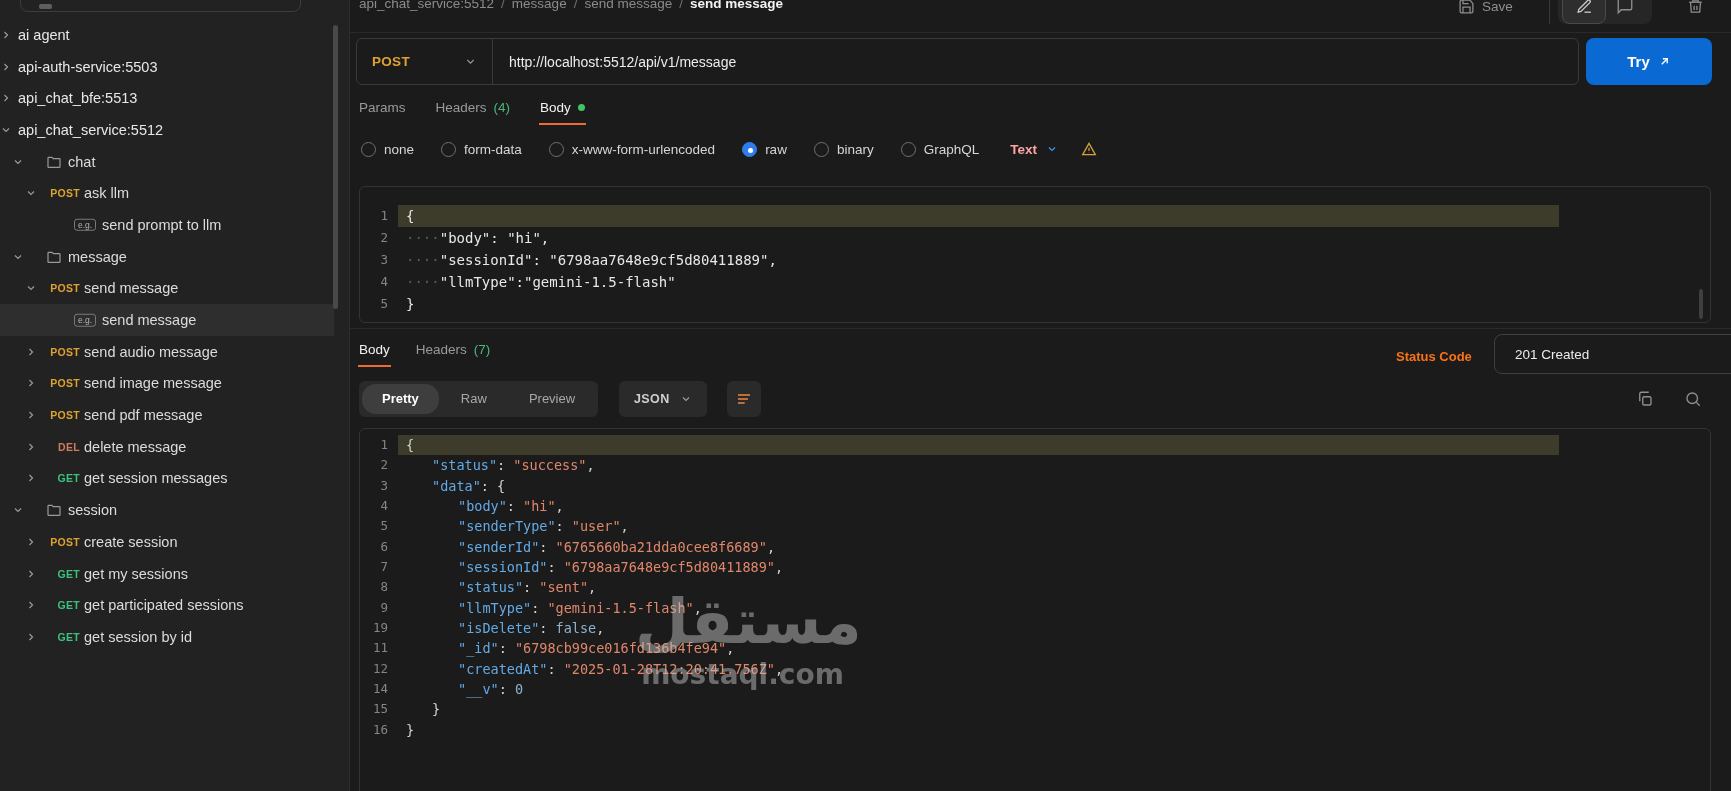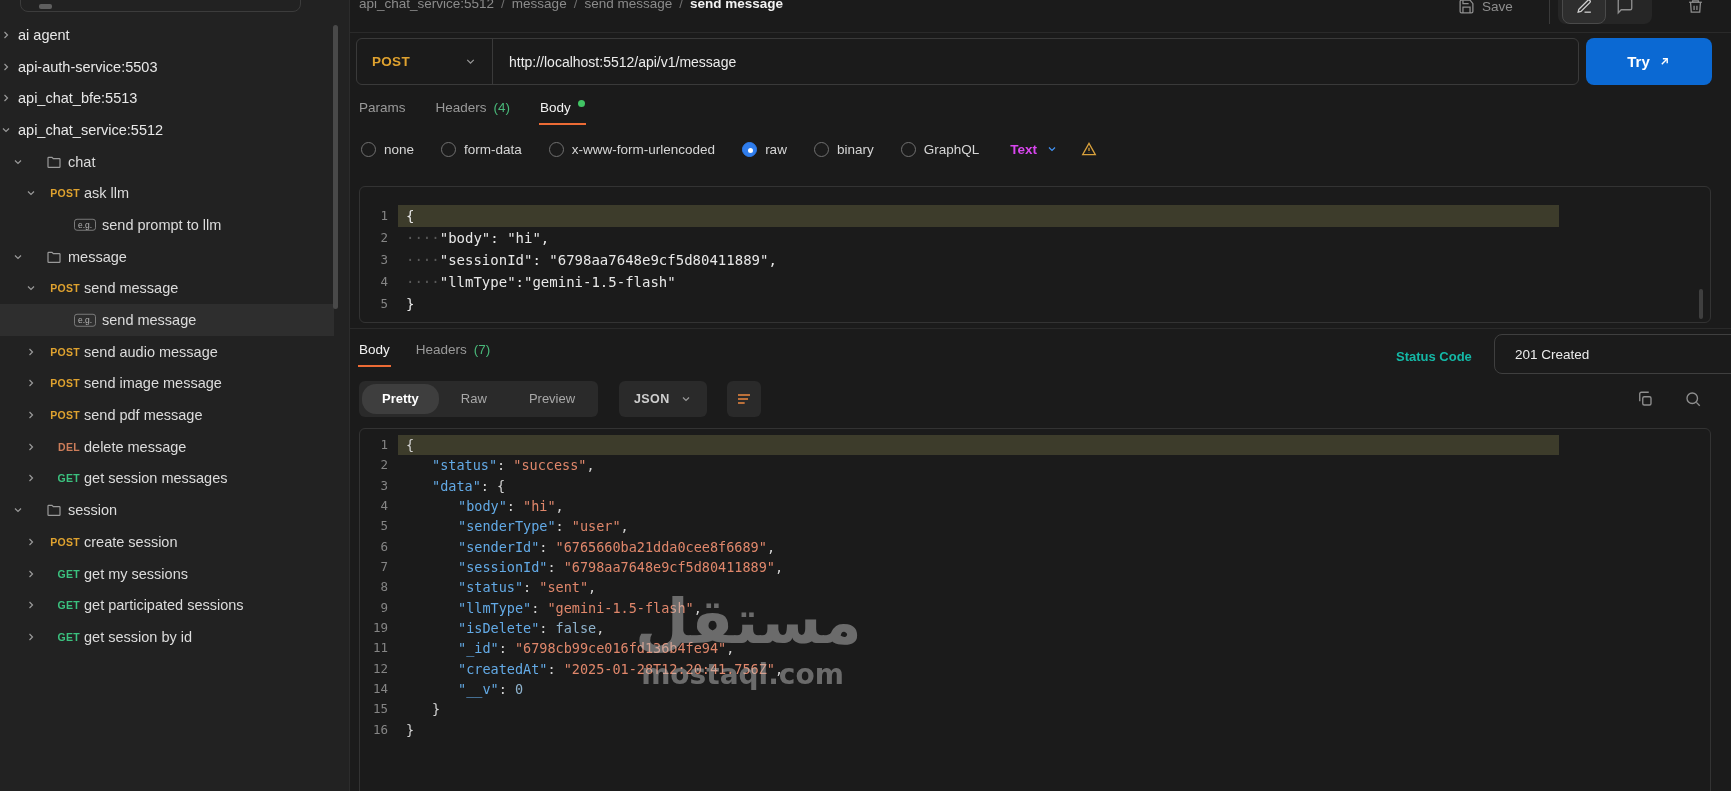--- a/index.html
+++ b/index.html
@@ -52,53 +52,53 @@
   #url-chev { margin-left:54px; color:#9a9a9a; }
   #url-sep { width:1px; height:45px; background:#3a3a3a; margin-left:15px; }
   #url-text { margin-left:16px; font-size:14px; color:#ececec; }
   #try-btn { position:absolute; left:1236px; top:38px; width:126px; height:47px; border-radius:8px;
              background:#0b69d3; color:#fff; font-weight:bold; font-size:15px;
              display:flex; align-items:center; justify-content:center; gap:8px; cursor:pointer; }
 
   .tabsrow { position:absolute; display:flex; align-items:center; font-size:13.5px; color:#9a9a9a; }
   #req-tabs { left:9px; top:100px; gap:30px; }
   #res-tabs { left:9px; top:342px; gap:26px; }
-  .tab { position:relative; cursor:pointer; padding-bottom:6px; display:flex; gap:7px; }
+  .tab { position:relative; cursor:pointer; padding-bottom:6px; display:flex; align-items:center; gap:7px; }
   .tab.active { color:#f2f2f2; }
   .tab.active::after { content:""; position:absolute; left:-1px; right:-1px; bottom:-4px; height:2px; background:#ed6b35; }
   .tab .cnt { font-weight:normal; }
   .tab .dot { width:7px; height:7px; border-radius:50%; background:#41c464; }
 
   #body-modes { position:absolute; left:11px; top:141px; display:flex; align-items:center; gap:27px;
                 font-size:13.5px; color:#d6d6d6; }
   .bm { display:flex; align-items:center; gap:8px; cursor:pointer; }
   .radio { width:15px; height:15px; border-radius:50%; border:1.5px solid #707070; position:relative; }
   .bm.on .radio { background:#2f7ded; border-color:#2f7ded; }
   .bm.on .radio::after { content:""; position:absolute; left:5px; top:5px; width:5px; height:5px; border-radius:50%; background:#fff; }
-  #raw-type { display:flex; align-items:center; gap:9px; color:#d946ef; font-weight:bold; cursor:pointer; margin-left:4px; }
+  #raw-type { display:flex; align-items:center; gap:9px; color:#fca5a5; font-weight:bold; cursor:pointer; margin-left:4px; }
   #body-warn { margin-left:-4px; }
 
   
   .editor { position:absolute; left:9px; width:1352px; border:1px solid #333;
             font-family:"DejaVu Sans Mono", monospace; overflow:hidden; }
   #req-editor { top:186px; height:137px; border-radius:6px; padding-top:18px; font-size:14px; }
   #res-editor { top:428px; height:370px; border-radius:6px 6px 0 0; padding-top:6px; font-size:13.5px; }
   .eline { position:relative; }
   #req-editor .eline { height:22px; line-height:22px; }
   #res-editor .eline { height:20.35px; line-height:20.35px; }
   .eline .hl { position:absolute; left:38px; top:0; bottom:0; width:1161px; background:#3d3c2b; }
   .eline .ln { position:absolute; left:0; width:28px; text-align:right; color:#858585; font-size:12.5px; }
   .eline .code { position:absolute; left:46px; white-space:pre; }
   .ind { display:inline-block; width:26px; height:100%; border-left:1px solid #3a3a3a; vertical-align:top; }
   .dots { color:#5a5a5a; }
   #req-scrollbar { position:absolute; right:7px; top:102px; width:4px; height:30px; background:#3f3f3f; border-radius:2px; }
 
   #mid-div { position:absolute; left:0; top:328px; width:1382px; height:1px; background:#2a2a2a; }
 
-  #status-label { position:absolute; left:1046px; top:349px; font-size:13px; color:#14b8a6; font-weight:bold; }
+  #status-label { position:absolute; left:1046px; top:349px; font-size:13px; color:#f97316; font-weight:bold; }
   #status-box { position:absolute; left:1144px; top:334px; width:250px; height:40px;
                 border:1px solid #3f3f3f; border-radius:8px; display:flex; align-items:center; cursor:pointer; }
   #status-box span { margin-left:20px; font-size:13.5px; color:#ececec; }
 
   #view-seg { position:absolute; left:9px; top:381px; height:36px; background:#2a2a2a; border-radius:6px;
               display:flex; align-items:center; padding:3px; gap:2px; }
   .seg { padding:0 20px; height:30px; line-height:30px; border-radius:14px; font-size:13px; color:#a8a8a8; cursor:pointer; }
   .seg.active { background:#3e3e3e; color:#fff; font-weight:bold; }
   #fmt-box { position:absolute; left:269px; top:381px; height:36px; background:#2a2a2a; border-radius:6px;
              display:flex; align-items:center; gap:10px; padding:0 15px; cursor:pointer; }

